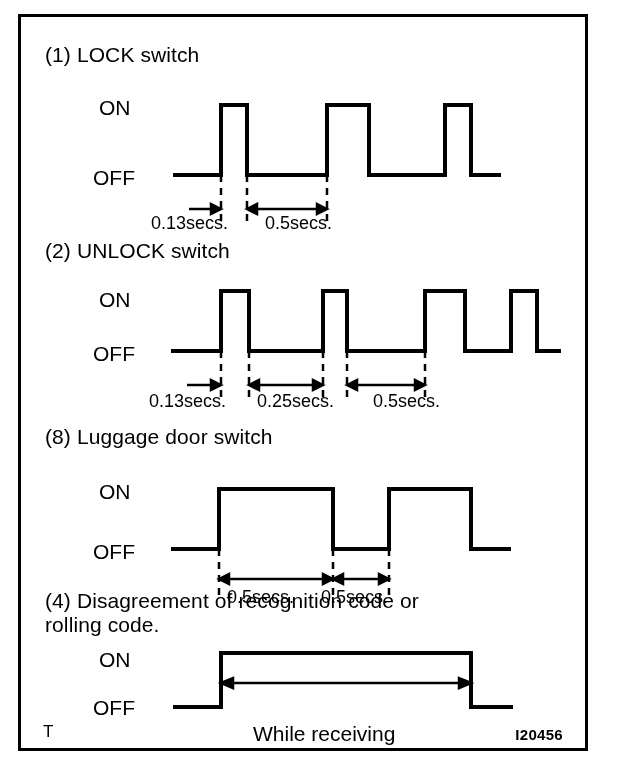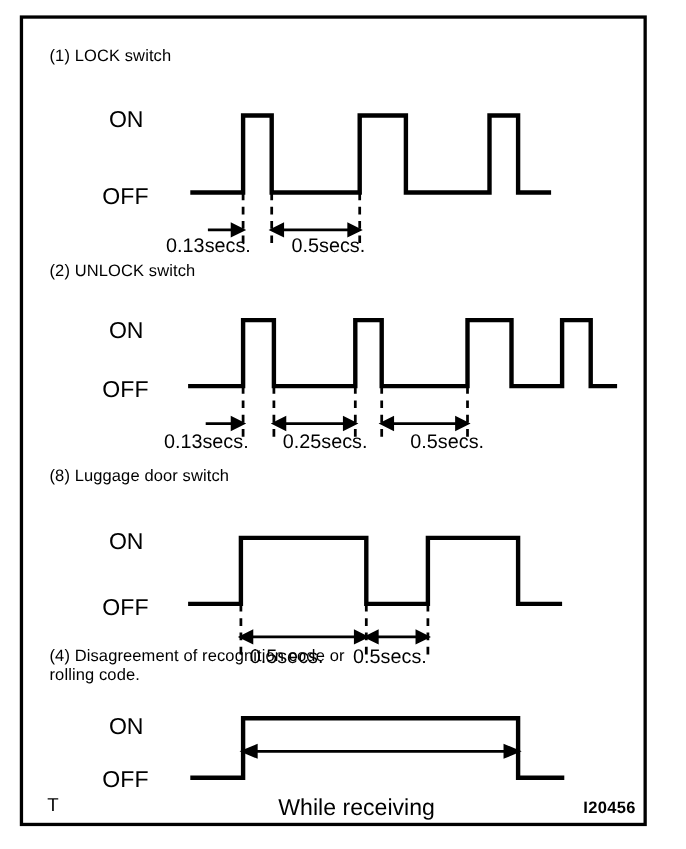--- a/index.html
+++ b/index.html
@@ -24,40 +24,40 @@
     box-sizing: border-box;
     background: #ffffff;
   }
   .section {
     position: absolute;
     left: 0;
     width: 100%;
   }
   .section-title {
     position: absolute;
-    font-size: 15px;
+    font-size: 21px;
     font-weight: 400;
     letter-spacing: 0.1px;
     white-space: pre-line;
     line-height: 1.12;
   }
   .wave-svg {
     position: absolute;
     display: block;
   }
   .corner-mark {
     position: absolute;
     left: 22px;
     bottom: 8px;
     font-size: 17px;
     line-height: 1;
   }
   .ref-code {
     position: absolute;
-    right: 7px;
+    right: 22px;
     bottom: 6px;
     font-size: 15px;
     font-weight: 700;
     letter-spacing: 0.3px;
     line-height: 1;
   }
   svg text {
     font-family: "Liberation Sans", sans-serif;
     fill: #000000;
   }

